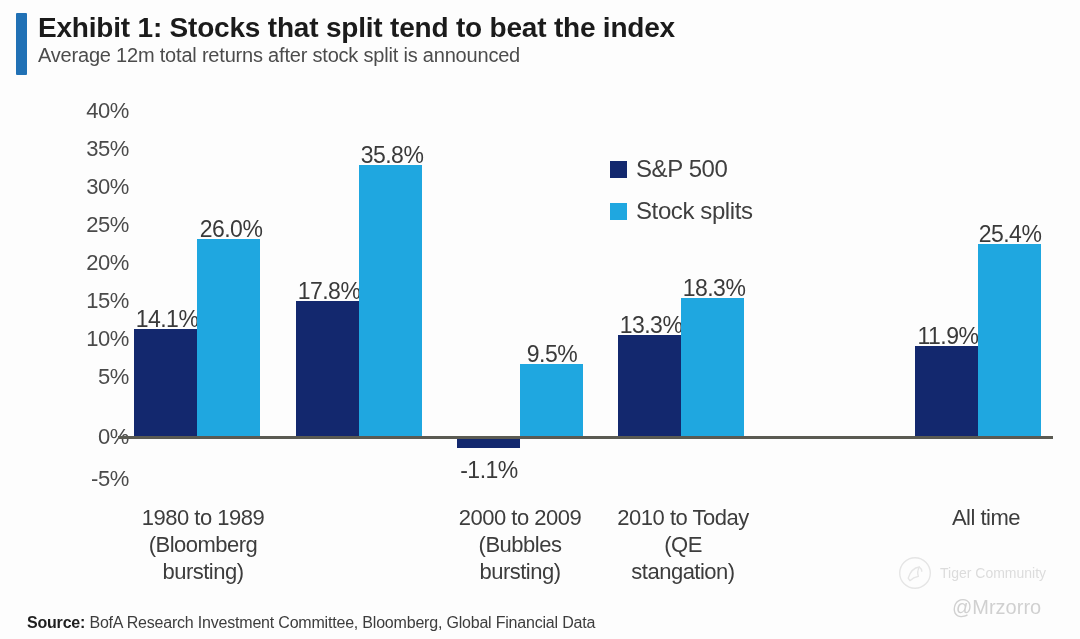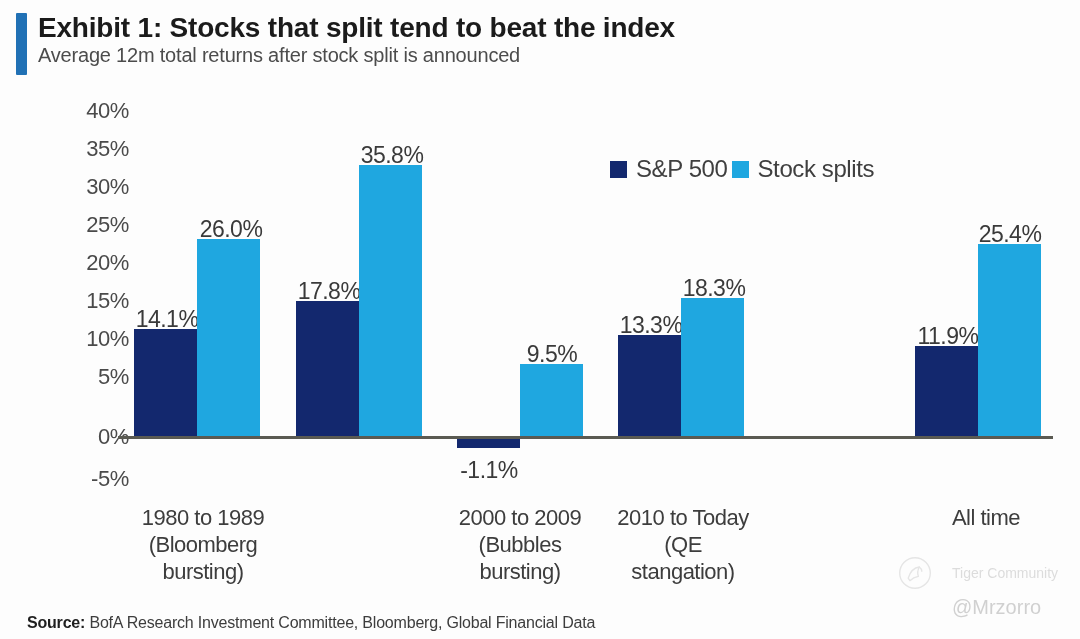--- a/index.html
+++ b/index.html
@@ -46,21 +46,21 @@
   .bar{position:absolute;}
   .bar.navy{background:#13286e;}
   .bar.cyan{background:#1fa7e0;}
   .dlabel{
     position:absolute;font-size:23px;color:#3a3a3a;
     white-space:nowrap;transform:translateX(-50%);
     letter-spacing:-0.5px;
   }
 
   
-  .legend{position:absolute;left:610px;top:155px;display:flex;align-items:flex-start;gap:4px;}
+  .legend{position:absolute;left:610px;top:155px;display:flex;align-items:flex-start;gap:14px;flex-direction:column;}
   .lg-item{display:flex;align-items:center;gap:9px;}
   .swatch{width:17px;height:17px;display:block;}
   .swatch.navy{background:#13286e;}
   .swatch.cyan{background:#1fa7e0;}
   .lg-text{font-size:24px;color:#3f3f3f;letter-spacing:-0.4px;white-space:nowrap;}
 
   
   .xaxis{position:absolute;left:0;top:498px;width:1080px;height:100px;}
   .xcat{
     position:absolute;text-align:center;font-size:22px;color:#3d3d3d;
@@ -71,21 +71,21 @@
   .source{
     position:absolute;left:27px;top:614px;
     font-size:16px;color:#3d3d3d;white-space:nowrap;letter-spacing:-0.2px;
   }
   .source b{font-weight:bold;color:#1f1f1f;}
 
   
   .wm{position:absolute;left:898px;top:556px;opacity:0.33;}
   .wm-row{display:flex;align-items:center;gap:8px;}
   .wm-logo{width:34px;height:34px;flex:0 0 34px;}
-  .wm-text{font-size:14px;color:#9a9a9a;white-space:nowrap;margin-left:12px;}
+  .wm-text{font-size:14px;color:#9a9a9a;white-space:nowrap;}
   .wm-handle{
     position:absolute;left:952px;top:596px;
     font-size:20px;color:#c9c9c9;white-space:nowrap;opacity:0.85;
   }
 </style>
 </head>
 <body>
 
 <div class="page">
 

